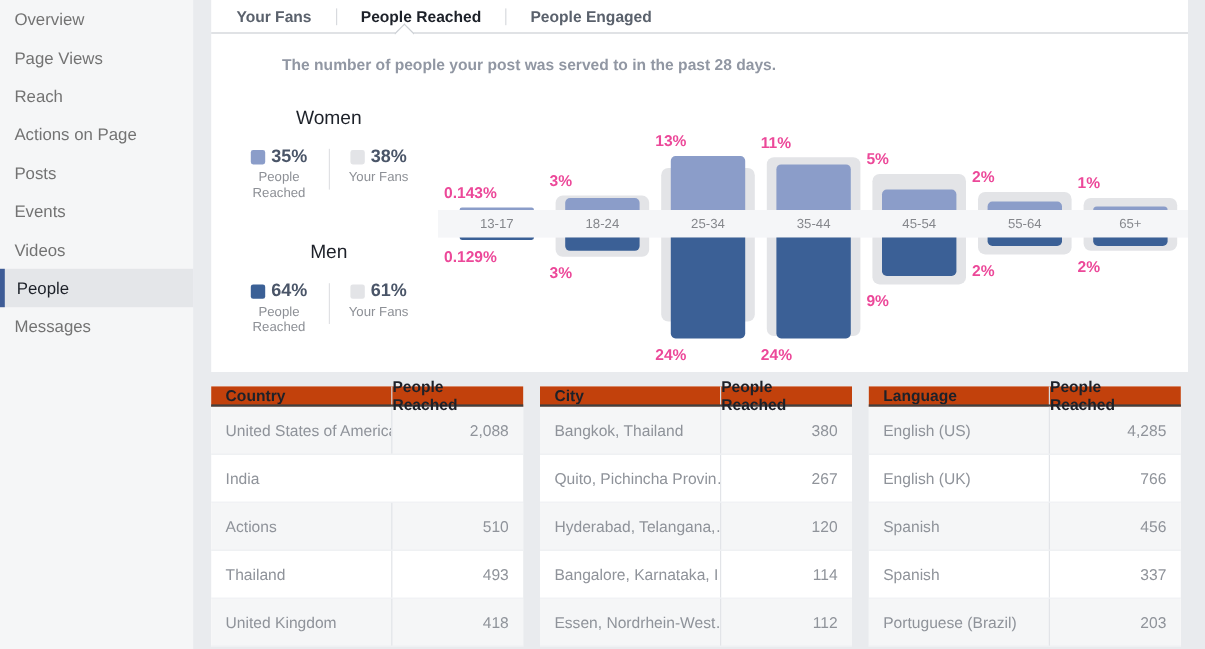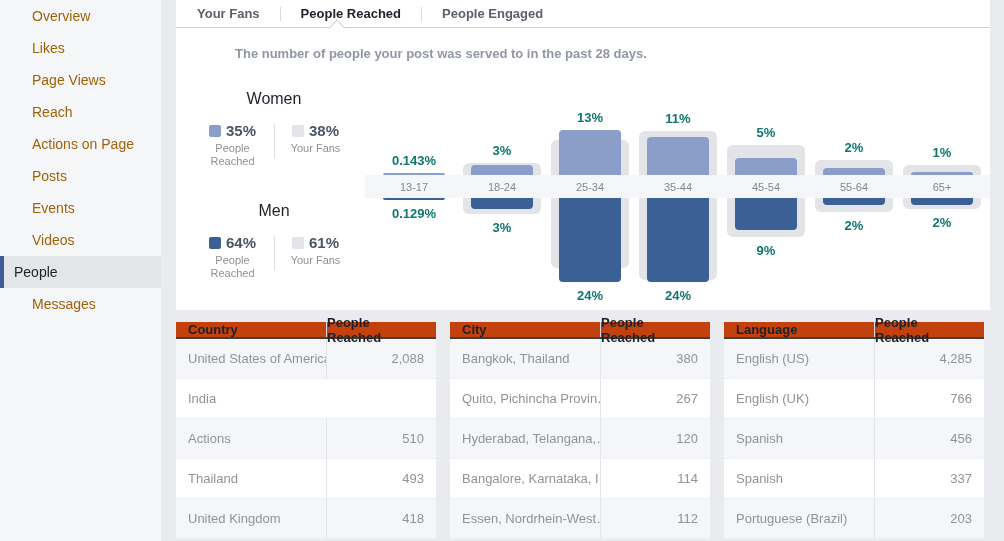--- a/index.html
+++ b/index.html
@@ -1,20 +1,20 @@
 <!DOCTYPE html>
 <html><head>
 <meta charset="utf-8">
 <style>
   * { margin:0; padding:0; box-sizing:border-box; }
   html,body { width:1004px; height:541px; overflow:hidden; }
   body { font-family:"Liberation Sans", sans-serif; background:#e9ebee; position:relative; }
 
   .sidebar { position:absolute; left:0; top:0; width:161px; height:541px; background:#f5f6f7; padding-top:0; }
-  .side-item { height:32px; line-height:32px; padding-left:32px; font-size:14px; color:#a16207; cursor:pointer; }
+  .side-item { height:32px; line-height:32px; padding-left:12px; font-size:14px; color:#737373; cursor:pointer; }
   .side-item.selected { background:#e4e6e9; border-left:4px solid #3e5c96; padding-left:10px; font-weight:normal; color:#1d2129; }
 
   .panel { position:absolute; left:176px; top:0; width:814px; height:310px; background:#ffffff; }
   .tabbar { height:28px; border-bottom:1px solid #ccd0d5; display:flex; align-items:center; padding-left:1px; position:relative; }
   .tab { padding:0 20px; font-size:13px; font-weight:bold; color:#5a616c; line-height:28px; cursor:pointer; white-space:nowrap; }
   .tab.active { color:#1d2129; }
   .tabdiv { width:1px; height:14px; background:#d8dade; }
   .caret { position:absolute; top:22px; left:155px; width:12px; height:12px; background:#fff; border-left:1px solid #ccd0d5; border-top:1px solid #ccd0d5; transform:rotate(45deg); z-index:4; }
 
   .subtitle { position:absolute; left:19px; top:46px; font-size:13px; font-weight:bold; color:#9197a3;margin-left:40px; }
@@ -25,38 +25,37 @@
   .legend-entry { width:66px; }
   .legend-num { font-size:15px; font-weight:bold; color:#4a5568; display:flex; align-items:center; justify-content:center; }
   .sq { width:12px; height:12px; display:inline-block; margin-right:5px; border-radius:2px; }
   .legend-sub { font-size:11px; color:#8d9096; line-height:13px; margin-top:3px; }
   .vdiv { width:1px; height:34px; background:#e0e1e4; margin:2px 8px 0 8px; }
 
   .band { position:absolute; left:189px; top:175px; width:625px; height:23px; background:#f5f6f8; }
   .age-col { position:absolute; width:88px; top:0; height:310px; }
   .age-label { position:absolute; top:181px; width:88px; text-align:center; font-size:11px; color:#85878c; }
   .bar { position:absolute; left:50%; }
-  .pct { position:absolute; width:88px; text-align:center; font-size:13px; font-weight:bold; color:#0f766e; }
+  .pct { position:absolute; width:88px; text-align:left; font-size:13px; font-weight:bold; color:#ec4899; }
 
   .tables { position:absolute; left:176px; top:322px; display:flex; }
   .dtable { width:260px; background:#fff; margin-right:14px; }
   .dtable:last-child { margin-right:0; }
   .thead { display:flex; height:17px; border-bottom:2px solid #404040; background:#c2410c; }
   .trow { display:flex; height:40px; border-bottom:1px solid #edeff2; }
   .trow.odd { background:#f5f6f7; }
   .cell-name { width:150px; padding-left:12px; display:flex; align-items:center; font-size:13px; color:#8f939a; white-space:nowrap; overflow:hidden; }
   .cell-val { width:110px; padding-right:12px; display:flex; align-items:center; justify-content:flex-end; font-size:13px; color:#8f939a; border-left:1px solid #e2e4e8; }
   .thead .cell-name, .thead .cell-val { font-weight:bold; color:#1d2129; }
 </style>
 </head>
 <body>
 
 <div class="sidebar" id="sidebar">
     <div class="side-item">Overview</div>
-    <div class="side-item">Likes</div>
     <div class="side-item">Page Views</div>
     <div class="side-item">Reach</div>
     <div class="side-item">Actions on Page</div>
     <div class="side-item">Posts</div>
     <div class="side-item">Events</div>
     <div class="side-item">Videos</div>
     <div class="side-item selected">People</div>
     <div class="side-item">Messages</div>
   </div>
 

